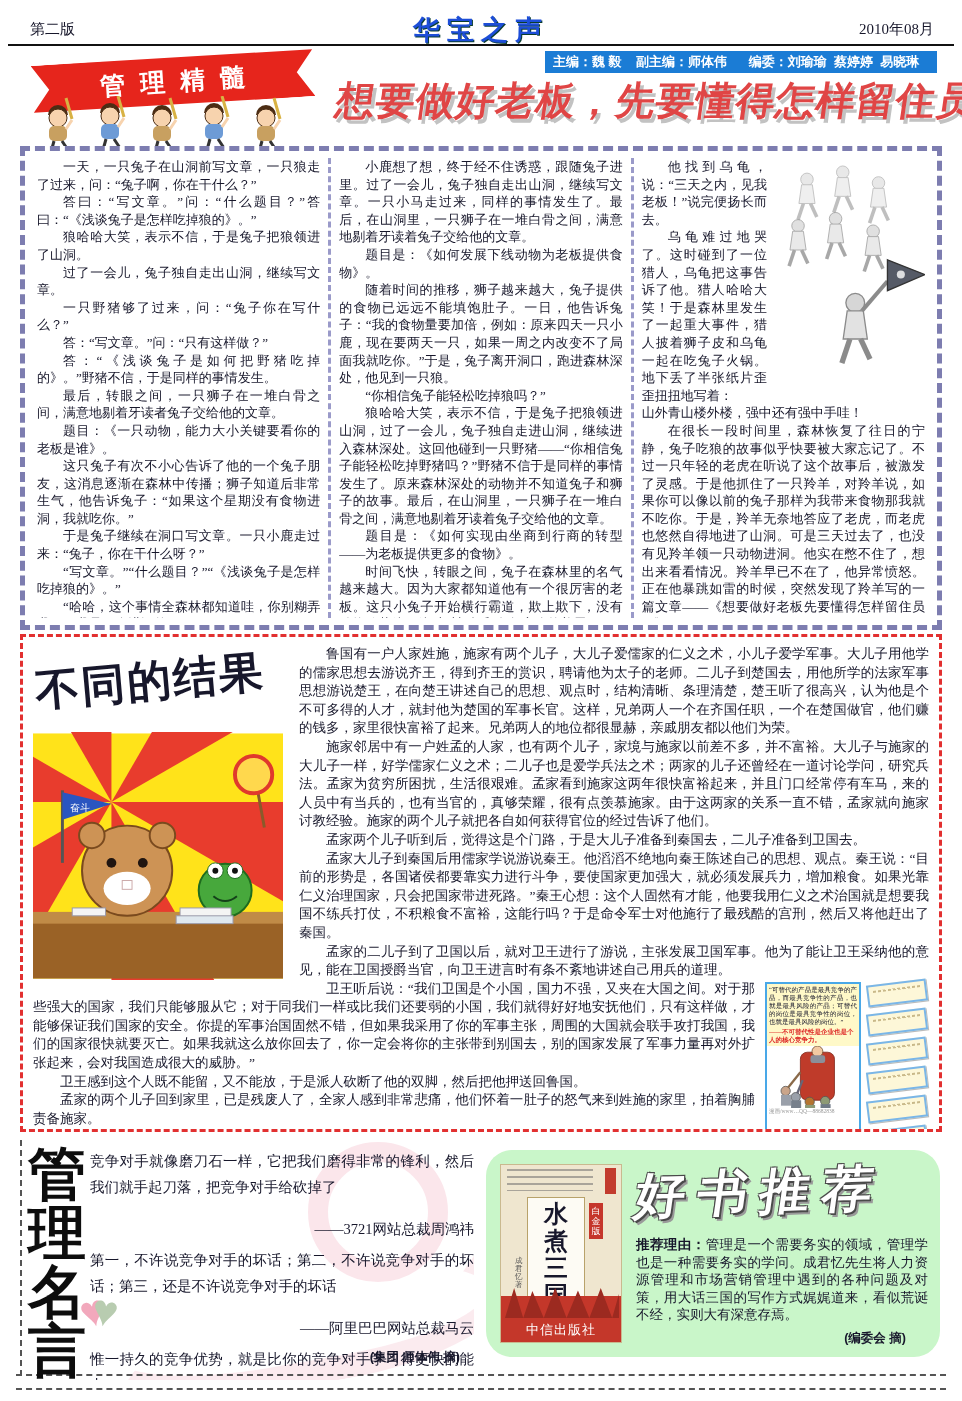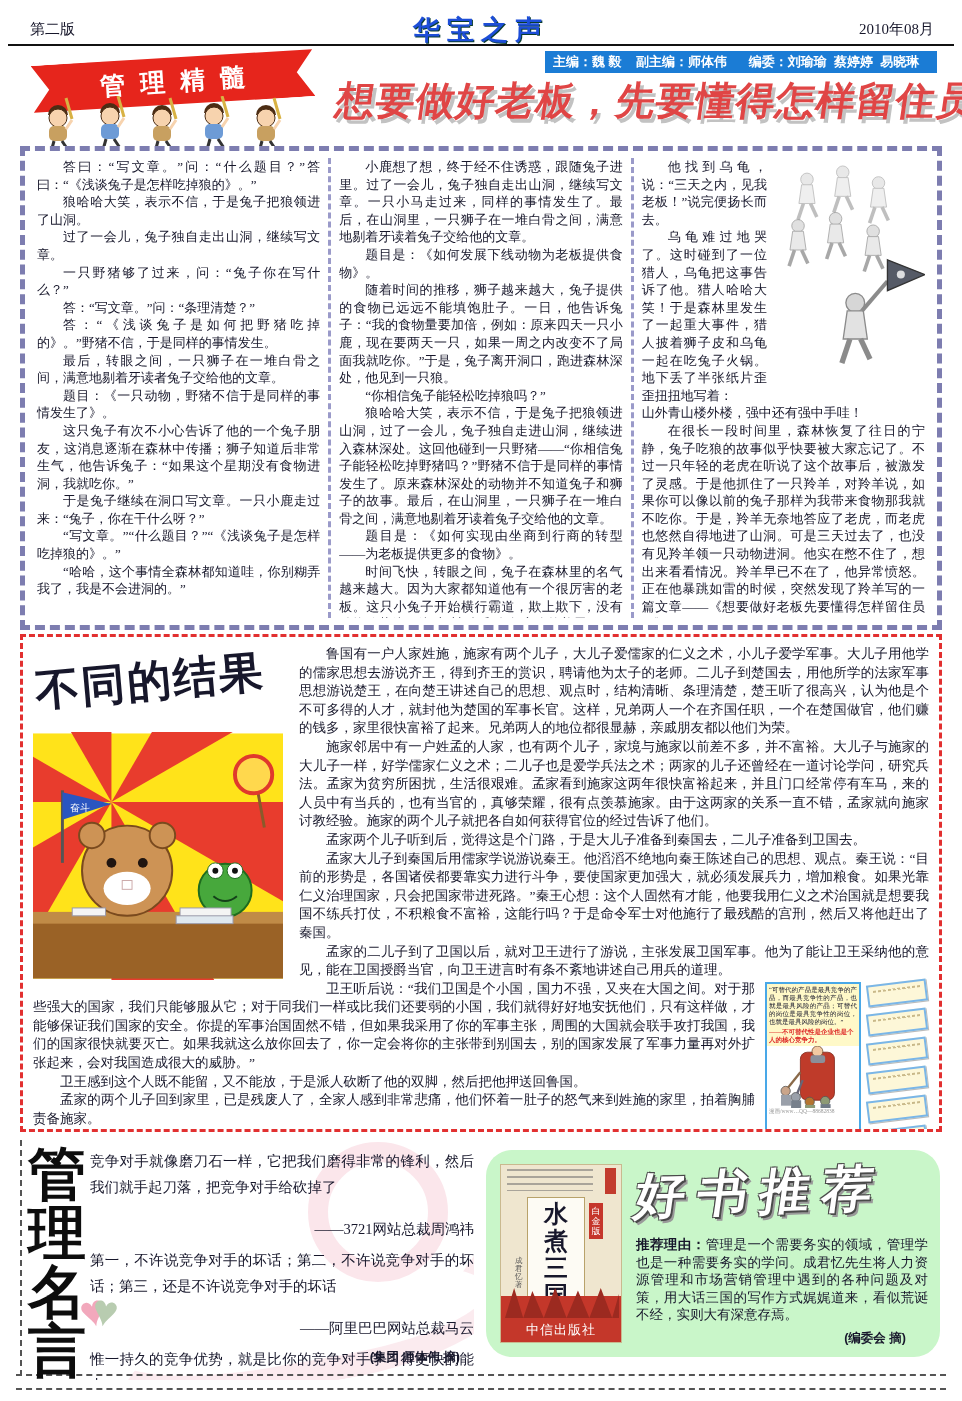--- a/index.html
+++ b/index.html
@@ -150,28 +150,29 @@
       <use href="#kidA" x="110" y="2"></use>
       <use href="#kidB" x="162" y="0"></use>
       <use href="#kidA" x="214" y="2"></use>
     </svg>
   </div>
   <div class="abs main-title">想要做好老板，先要懂得怎样留住员工</div>
 
   <div class="abs mainbox">
     <div class="col col1">
       <div class="flow">
+          <p>一天，一只兔子在山洞前写文章，一只狼走了过来，问：“兔子啊，你在干什么？”</p>
           <p>答曰：“写文章。”问：“什么题目？”答曰：“《浅谈兔子是怎样吃掉狼的》。”</p>
           <p>狼哈哈大笑，表示不信，于是兔子把狼领进了山洞。</p>
           <p>过了一会儿，兔子独自走出山洞，继续写文章。</p>
           <p>一只野猪够了过来，问：“兔子你在写什么？”</p>
-          <p>答：“写文章。”问：“条理清楚？”</p>
+          <p>答：“写文章。”问：“只有这样做？”</p>
           <p>答：“《浅谈兔子是如何把野猪吃掉的》。”野猪不信，于是同样的事情发生。</p>
           <p>最后，转眼之间，一只狮子在一堆白骨之间，满意地剔着牙读者兔子交给他的文章。</p>
-          <p>题目：《一只动物，野猪不信于是同样的事情发生了》。</p>
+          <p>题目：《一只动物，能力大小关键要看你的老板是谁》。</p>
           <p>这只兔子有次不小心告诉了他的一个兔子朋友，这消息逐渐在森林中传播；狮子知道后非常生气，他告诉兔子：“如果这个星期没有食物进洞，我就吃你。”</p>
           <p>于是兔子继续在洞口写文章。一只小鹿走过来：“兔子，你在干什么呀？”</p>
           <p>“写文章。”“什么题目？”“《浅谈兔子是怎样吃掉狼的》。”</p>
           <p>“哈哈，这个事情全森林都知道哇，你别糊弄我了，我是不会进洞的。”</p>
         </div>
     </div>
     <div class="col col2">
       <div class="flow">
           <p>小鹿想了想，终于经不住诱惑，跟随兔子进里。过了一会儿，兔子独自走出山洞，继续写文章。一只小马走过来，同样的事情发生了。最后，在山洞里，一只狮子在一堆白骨之间，满意地剔着牙读着兔子交给他的文章。</p>
           <p>题目是：《如何发展下线动物为老板提供食物》。</p>

